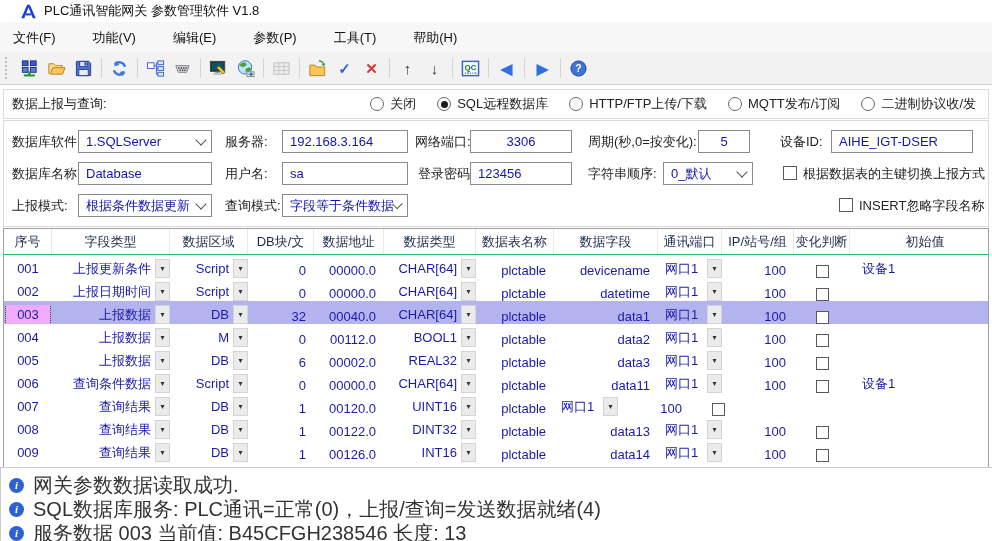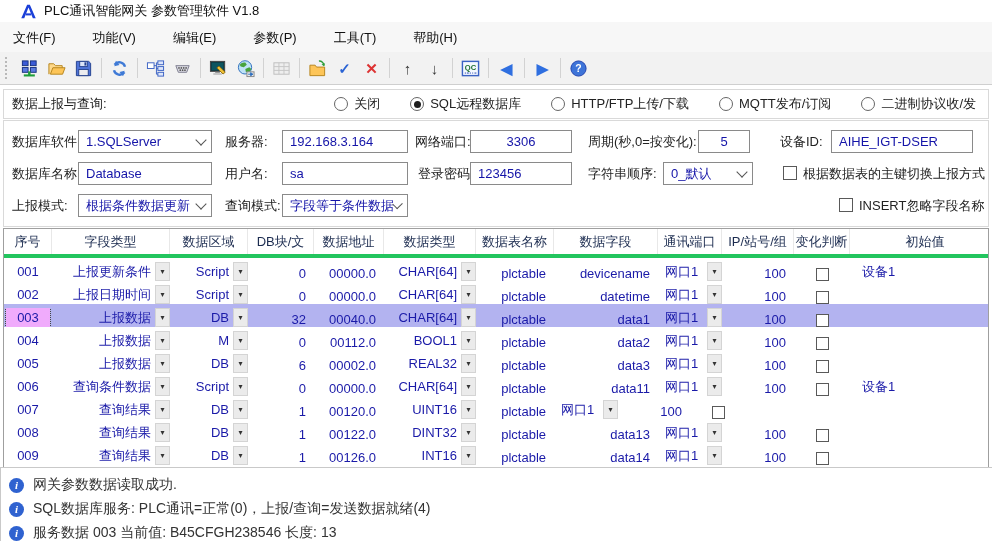--- a/index.html
+++ b/index.html
@@ -21,38 +21,38 @@
   .tbtn .glyph{font-size:15px;font-weight:bold;line-height:1}
   .g-check{color:#2a63d4;font-size:16px}
   .g-x{color:#dd3333;font-size:15px}
   .g-arrow{color:#3a3a3a;font-size:14px}
   .g-nav{color:#2f6fe0;font-size:13px}
   .sep{width:1px;height:20px;background:#d2d2d2;margin:0 4px}
   
   .panel{position:absolute;background:#fff;border:1px solid #d9d9d9}
   .panel-radios{left:3px;top:89px;width:984px;height:28px;display:flex;align-items:center}
   .sec-lbl{font-size:13px;color:#222;padding-left:8px}
-  .rgroup{margin-left:auto;display:flex;align-items:center;gap:30px;padding-right:12px}
+  .rgroup{margin-left:auto;display:flex;align-items:center;gap:21px;padding-right:12px}
   .ropt{display:flex;align-items:center;gap:6px}
   .radio{width:14px;height:14px;border:1px solid #666;border-radius:50%;background:#fff;box-sizing:border-box;display:flex;align-items:center;justify-content:center}
   .radio.sel::after{content:"";width:7px;height:7px;border-radius:50%;background:#1d1d1d}
   .rlbl{font-size:13px;color:#222}
   .panel-fields{left:3px;top:120px;width:984px;height:105px}
   .lbl{position:absolute;height:23px;display:flex;align-items:center;font-size:13px;color:#222;white-space:nowrap}
   .inp,.combo{position:absolute;height:23px;box-sizing:border-box;border:1px solid #8a8a8a;background:#fff;
        color:#1414a8;font-size:13px;display:flex;align-items:center;padding:0 7px;white-space:nowrap}
   .inp.center{justify-content:center}
   .combo{padding-right:6px}
   .combo .cval{flex:1}
   .chev{width:7px;height:7px;border-right:1.4px solid #555;border-bottom:1.4px solid #555;transform:rotate(45deg);margin-bottom:3px}
   .cbx{position:absolute;width:14px;height:14px;border:1px solid #595959;background:#fff;box-sizing:border-box}
   .cblbl{position:absolute;font-size:13px;color:#222;height:23px;display:flex;align-items:center;white-space:nowrap}
   
   .panel-table{left:3px;top:228px;width:984px;height:238px;border:1px solid #9f9f9f;overflow:hidden}
-  .thead{display:flex;height:25px;align-items:stretch;border-bottom:4px solid #22c55e}
+  .thead{display:flex;height:25px;align-items:stretch;border-bottom:1px solid #22c55e}
   .hc{display:flex;align-items:center;justify-content:center;font-size:13px;color:#1c2c50;border-right:1px solid #e8e8e8;box-sizing:border-box}
   .hc:last-child{border-right:none}
   .trow{display:flex;height:23px;align-items:flex-end}
   .trow.selected{background:#b3b3f0}
   .tc{display:flex;align-items:center;font-size:13px;color:#1a1aa8;box-sizing:border-box;overflow:hidden}
   .num{justify-content:flex-end;padding-right:8px}
   .w0{width:48px}.w1{width:118px}.w2{width:78px}.w3{width:66px}.w4{width:70px}.w5{width:92px}
   .w6{width:78px}.w7{width:104px}.w8{width:64px}.w9{width:72px}.w10{width:56px}.w11{flex:1;padding-left:12px}
   .w0{justify-content:center}.w10{justify-content:center}
   .no-box{display:flex;align-items:center;justify-content:center;width:44px;height:19px;box-sizing:border-box}
@@ -61,21 +61,21 @@
       display:flex;align-items:center;justify-content:center;margin-left:4px;flex:none}
   .cellv{text-align:right;flex:1}
   .c-port .cellv{text-align:left;padding-left:7px}
   .cb{width:13px;height:13px;border:1px solid #595959;background:#fff;box-sizing:border-box}
   .trow.selected .cb{background:#fff}
   
   .panel-status{left:0;top:467px;width:990px;height:74px;border:1px solid #c9c9c9;border-bottom:none;padding:5px 0 0 8px;box-sizing:content-box}
   .sline{display:flex;align-items:center;gap:9px;height:24px}
   .info-i{width:15px;height:15px;border-radius:50%;background:#2f62d0;color:#fff;flex:none;
           font:italic bold 11px "Liberation Serif",serif;display:flex;align-items:center;justify-content:center}
-  .stext{font-size:14px;color:#333}
+  .stext{font-size:20px;color:#333}
 </style>
 </head>
 <body>
 
 <div class="titlebar">
   <span class="appicon">
     <svg viewBox="0 0 20 20">
         <path d="M1.5 18 L8.4 2 h3.2 L18.5 18 h-3.4 L10 5.4 5 18 Z" fill="#1b3fd8"></path>
         <rect x="6.8" y="12.2" width="6.4" height="2.4" fill="#1b3fd8"></rect>
       </svg>

